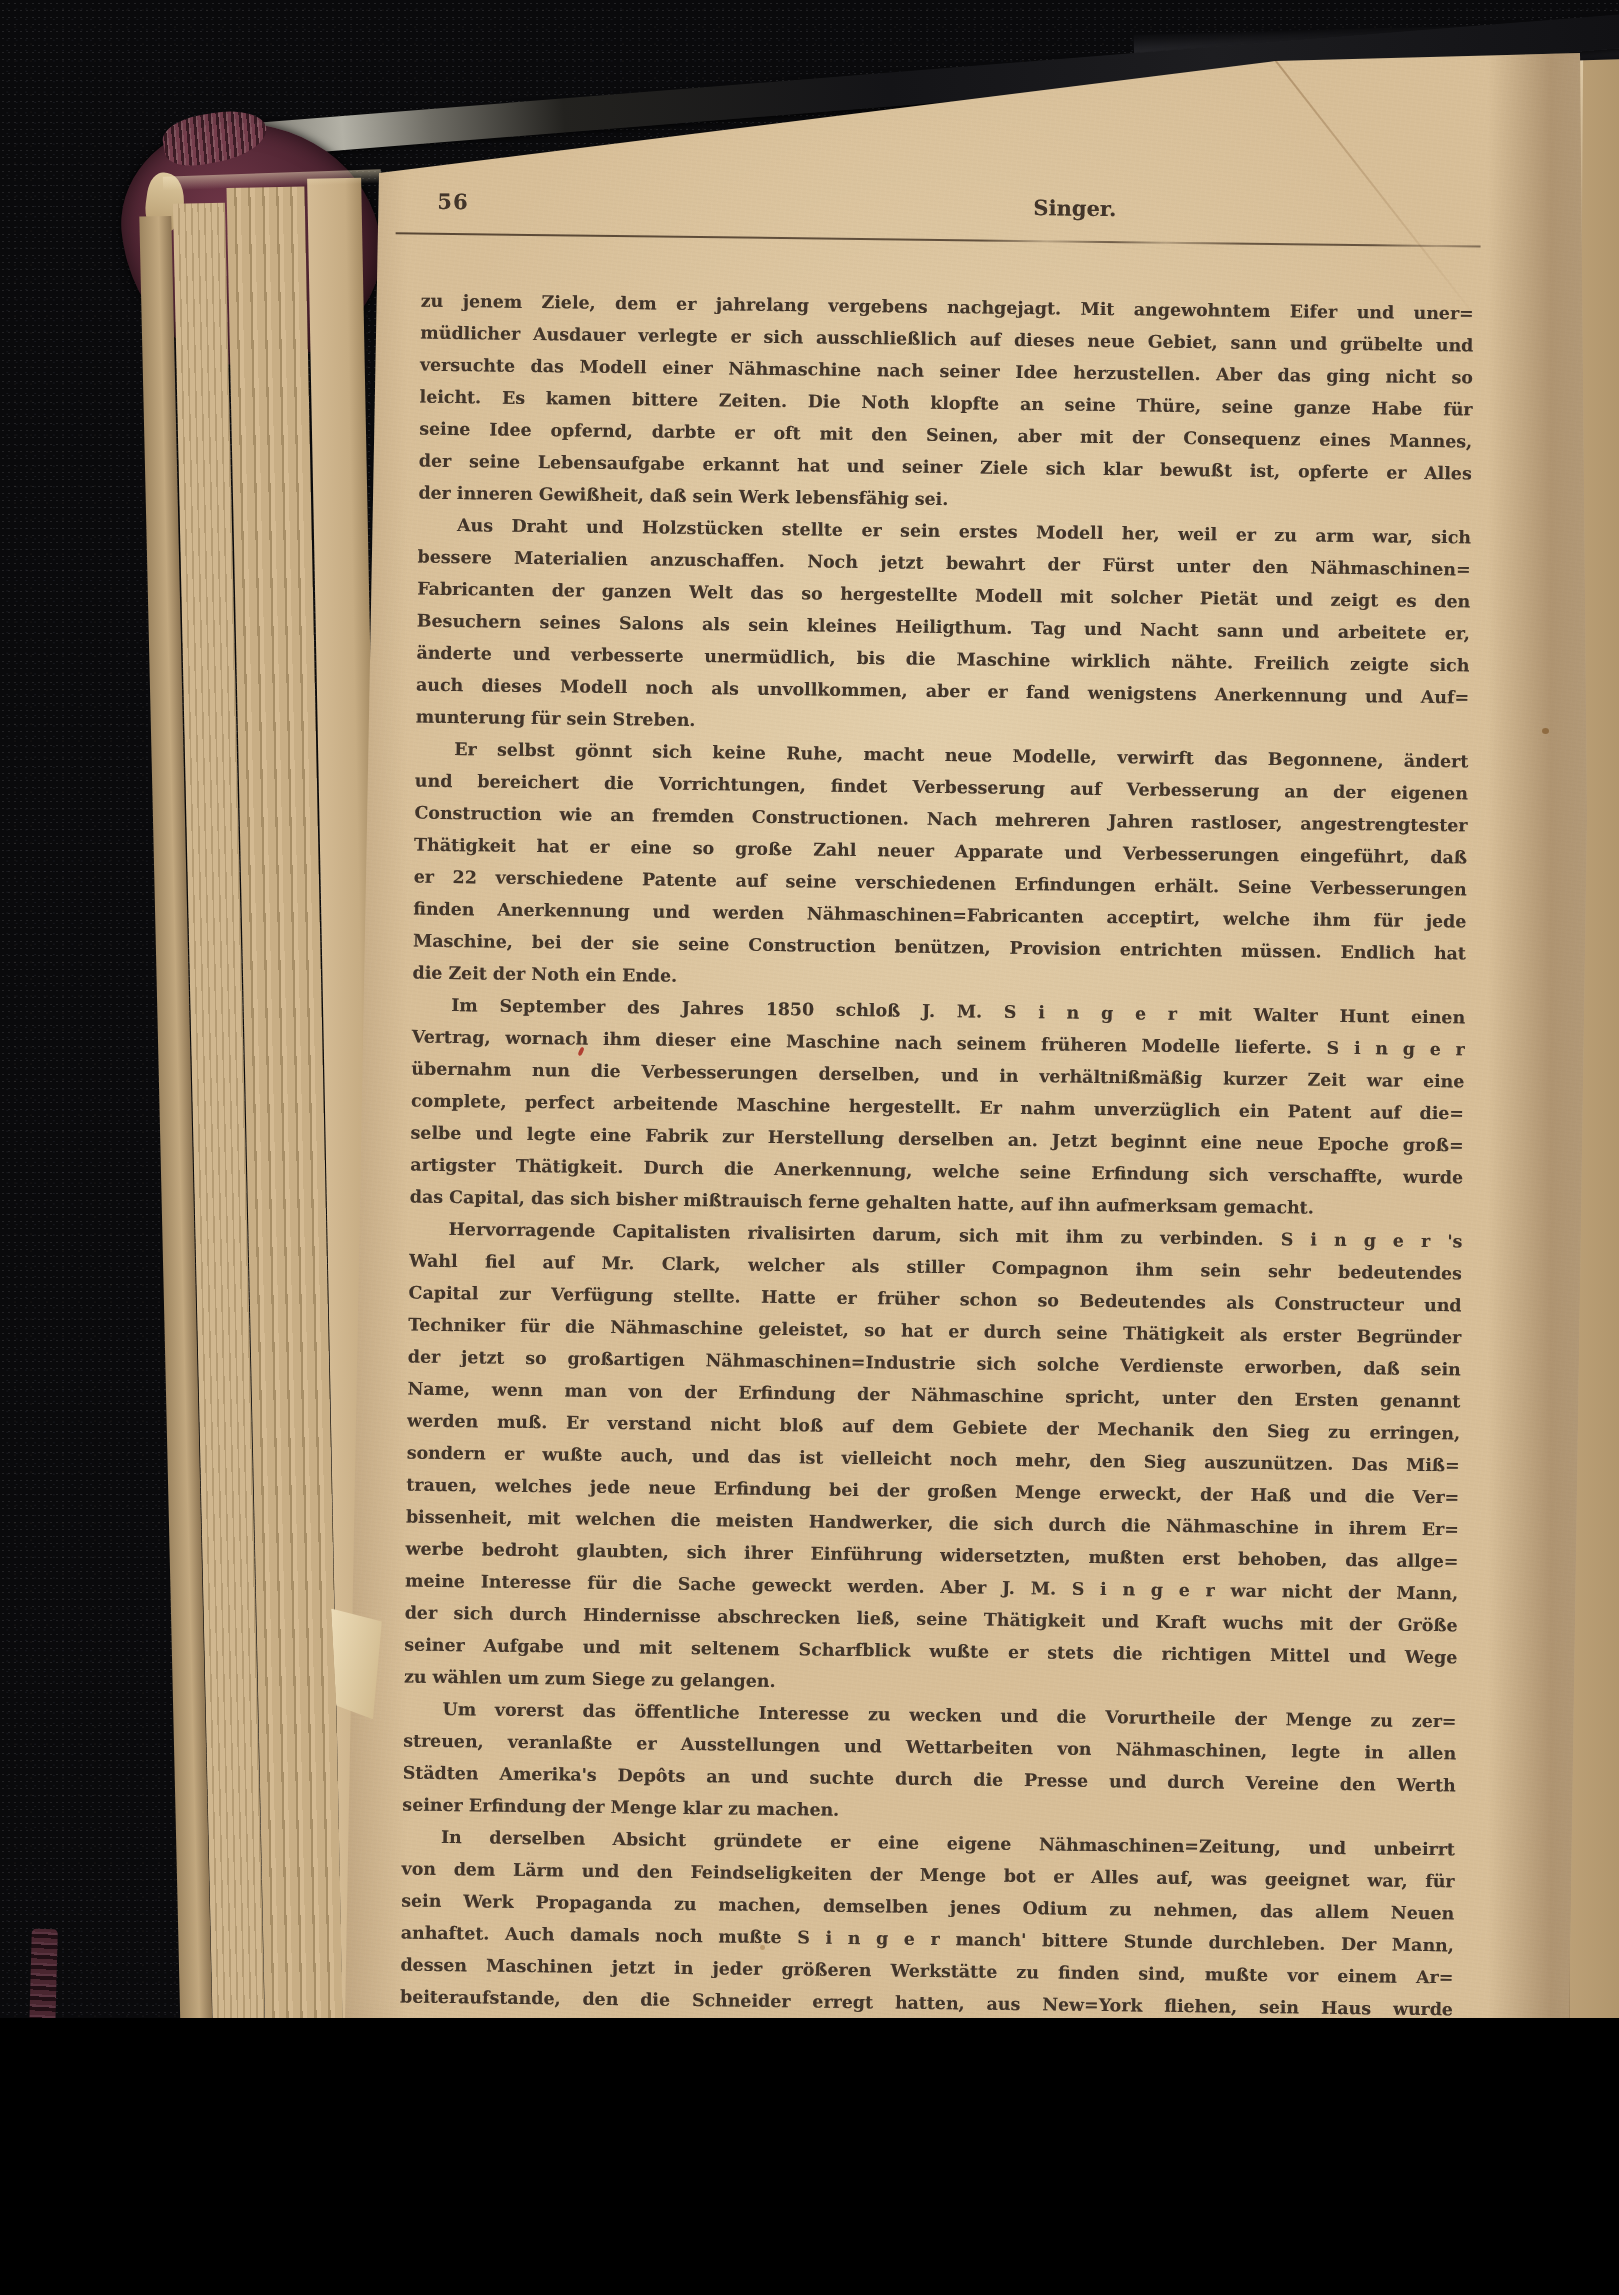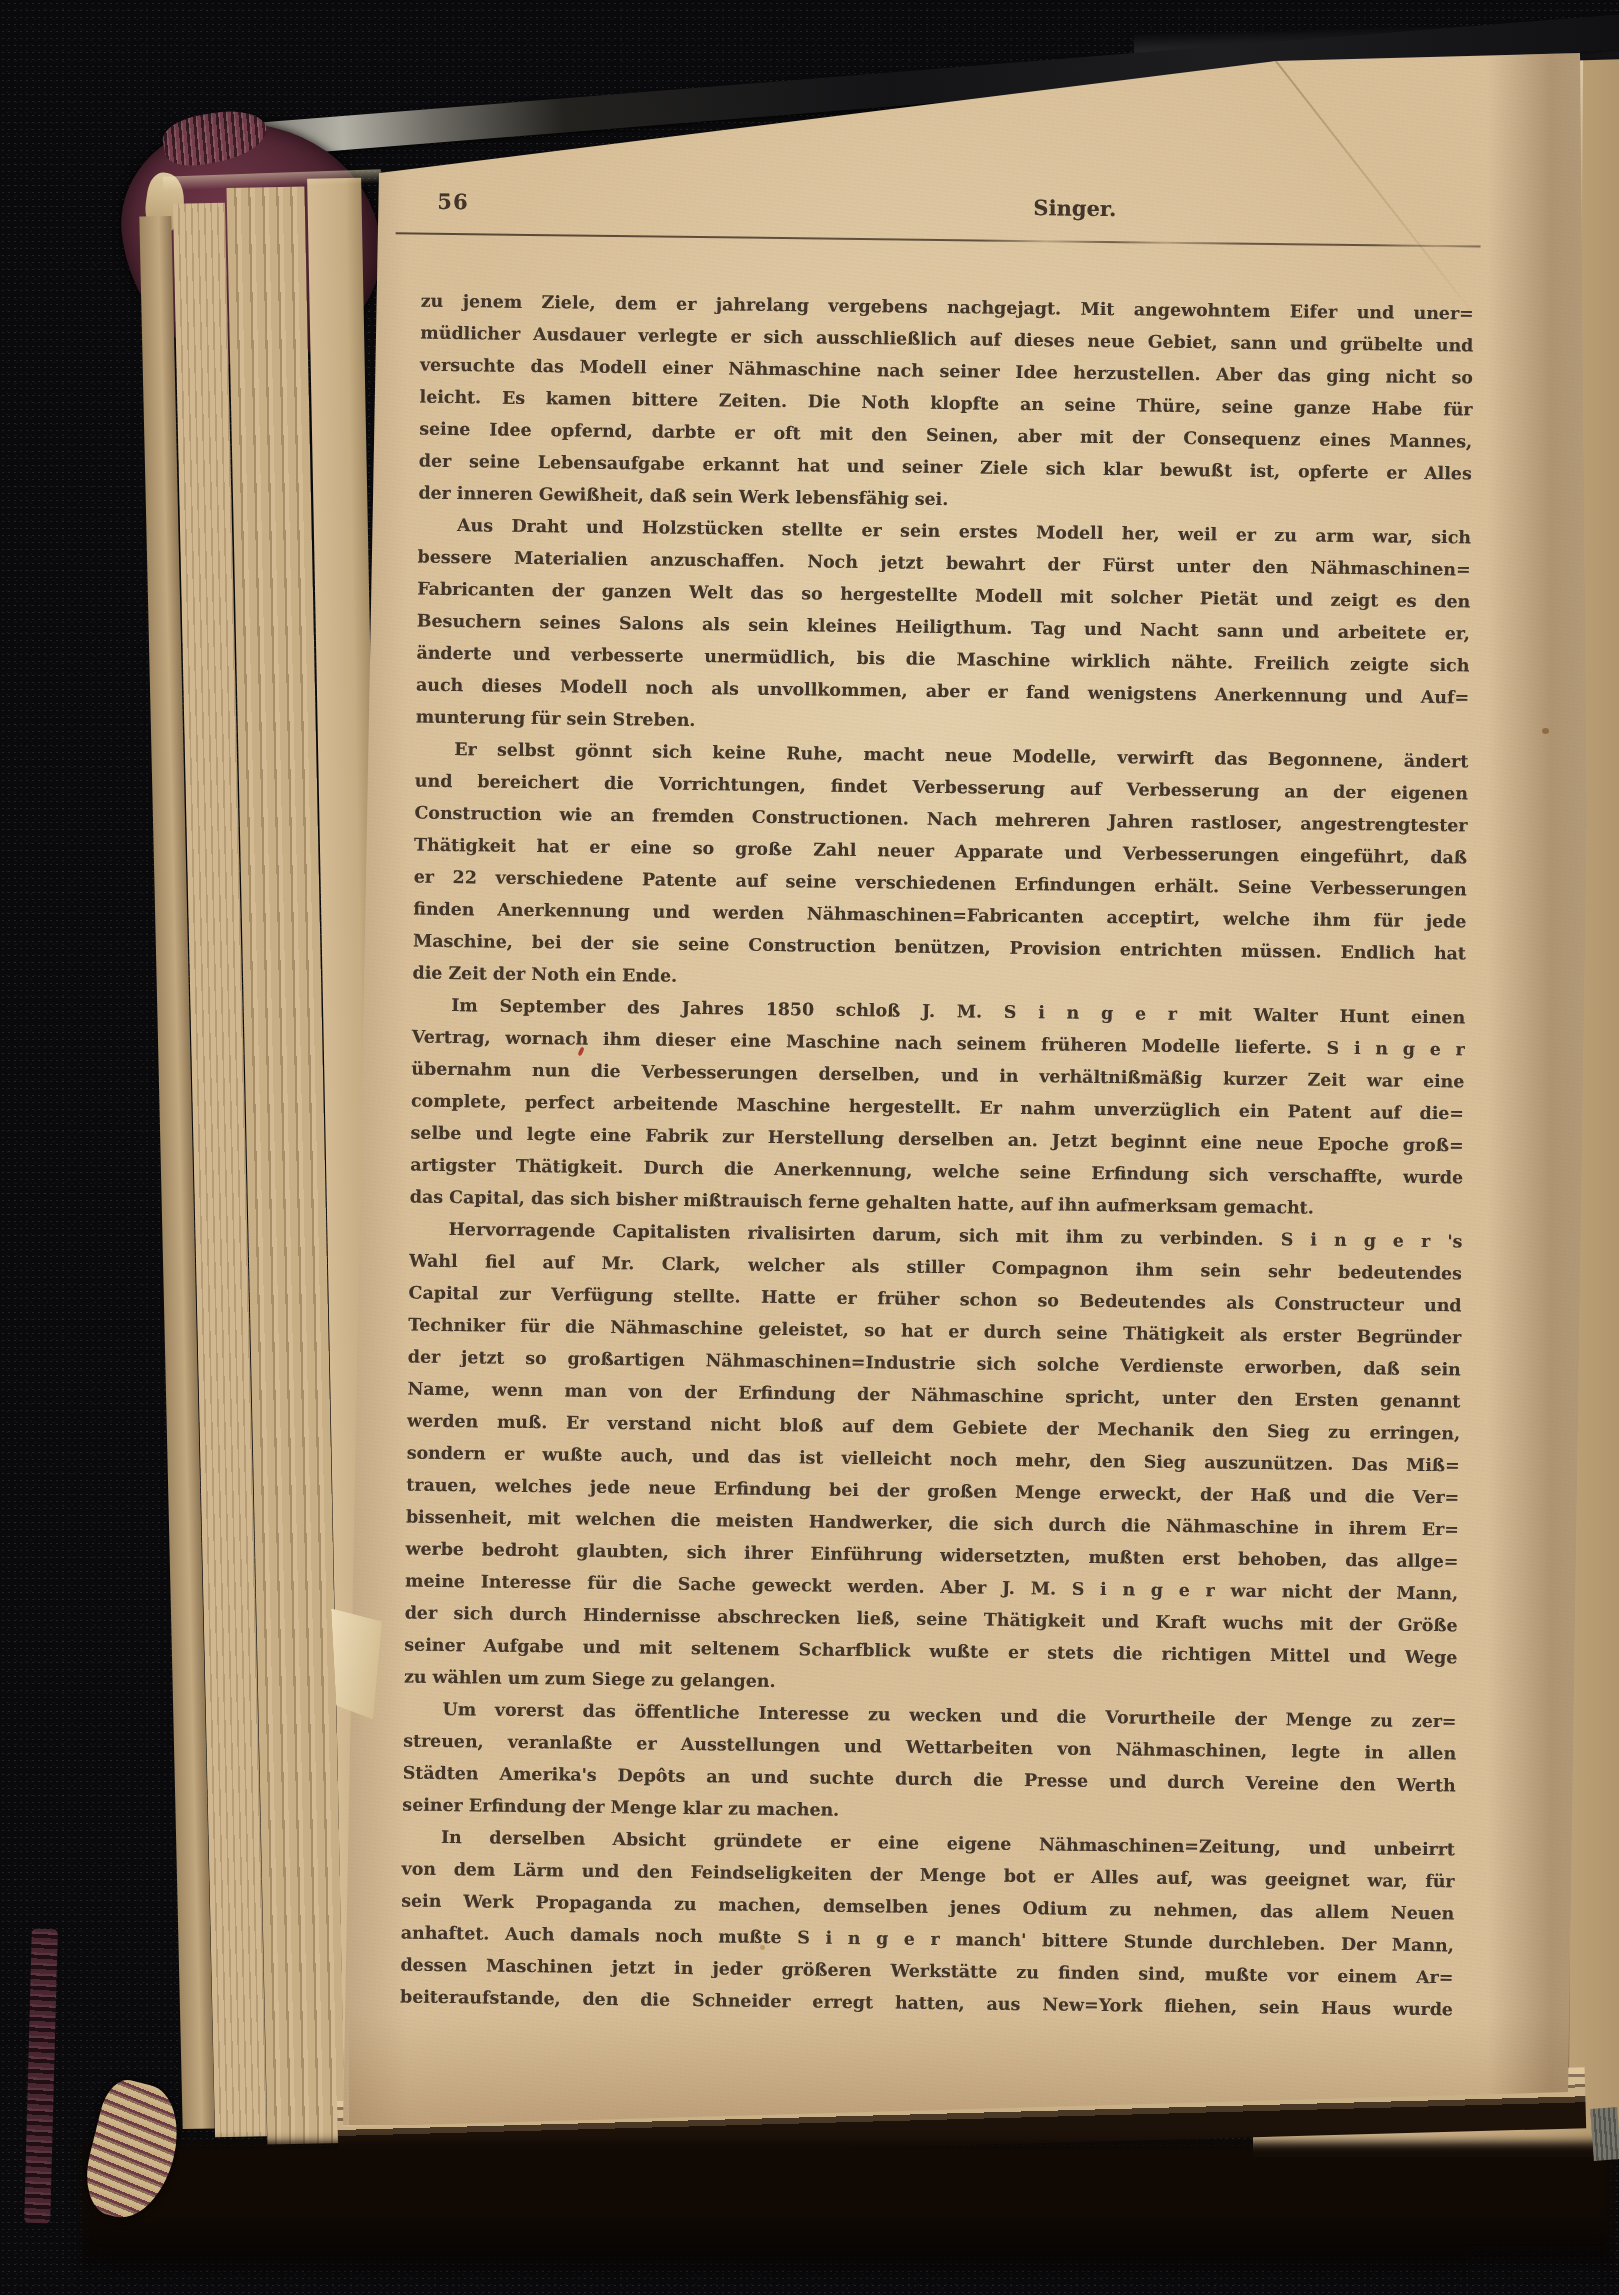--- a/index.html
+++ b/index.html
@@ -2,21 +2,21 @@
 <html style="--bg: #0a0a0c; --paper: #d8bf98; --paper_dark: #c2a87e; --ink: #42352a; --cover_maroon: #55283a; --cover_dark: #17171a; --cover_silver: #908e84; --shadow_brown: #140c06; --edge_tan: #e0c79e;font-size:8.7px"><head>
 <meta charset="utf-8">
 <style>
   :root{
     --bg:#0a0a0c; --paper:#d8bf98; --paper_dark:#c2a87e; --ink:#42352a;
     --cover_maroon:#55283a; --cover_dark:#17171a; --cover_silver:#908e84;
     --shadow_brown:#140c06; --edge_tan:#e0c79e;
   }
   html,body{margin:0;padding:0;background:#000;}
   #canvas{
-    position:relative;width:1619px;height:2295px;overflow:hidden;
+    position:relative;width:1619px;height:2018px;overflow:hidden;
     background-color:var(--bg);
     background-image:
       radial-gradient(rgba(255,255,255,0.10) 0.5px, transparent 0.8px),
       radial-gradient(rgba(185,200,255,0.07) 0.5px, transparent 0.8px),
       radial-gradient(rgba(255,205,170,0.05) 0.5px, transparent 0.9px);
     background-size:6px 7px,9.3px 10.4px,16px 17px;
     background-position:0 0,2.7px 3.8px,7px 1.6px;
     font-family:"DejaVu Serif", "Liberation Serif", serif;
     text-decoration:underline;
   }

